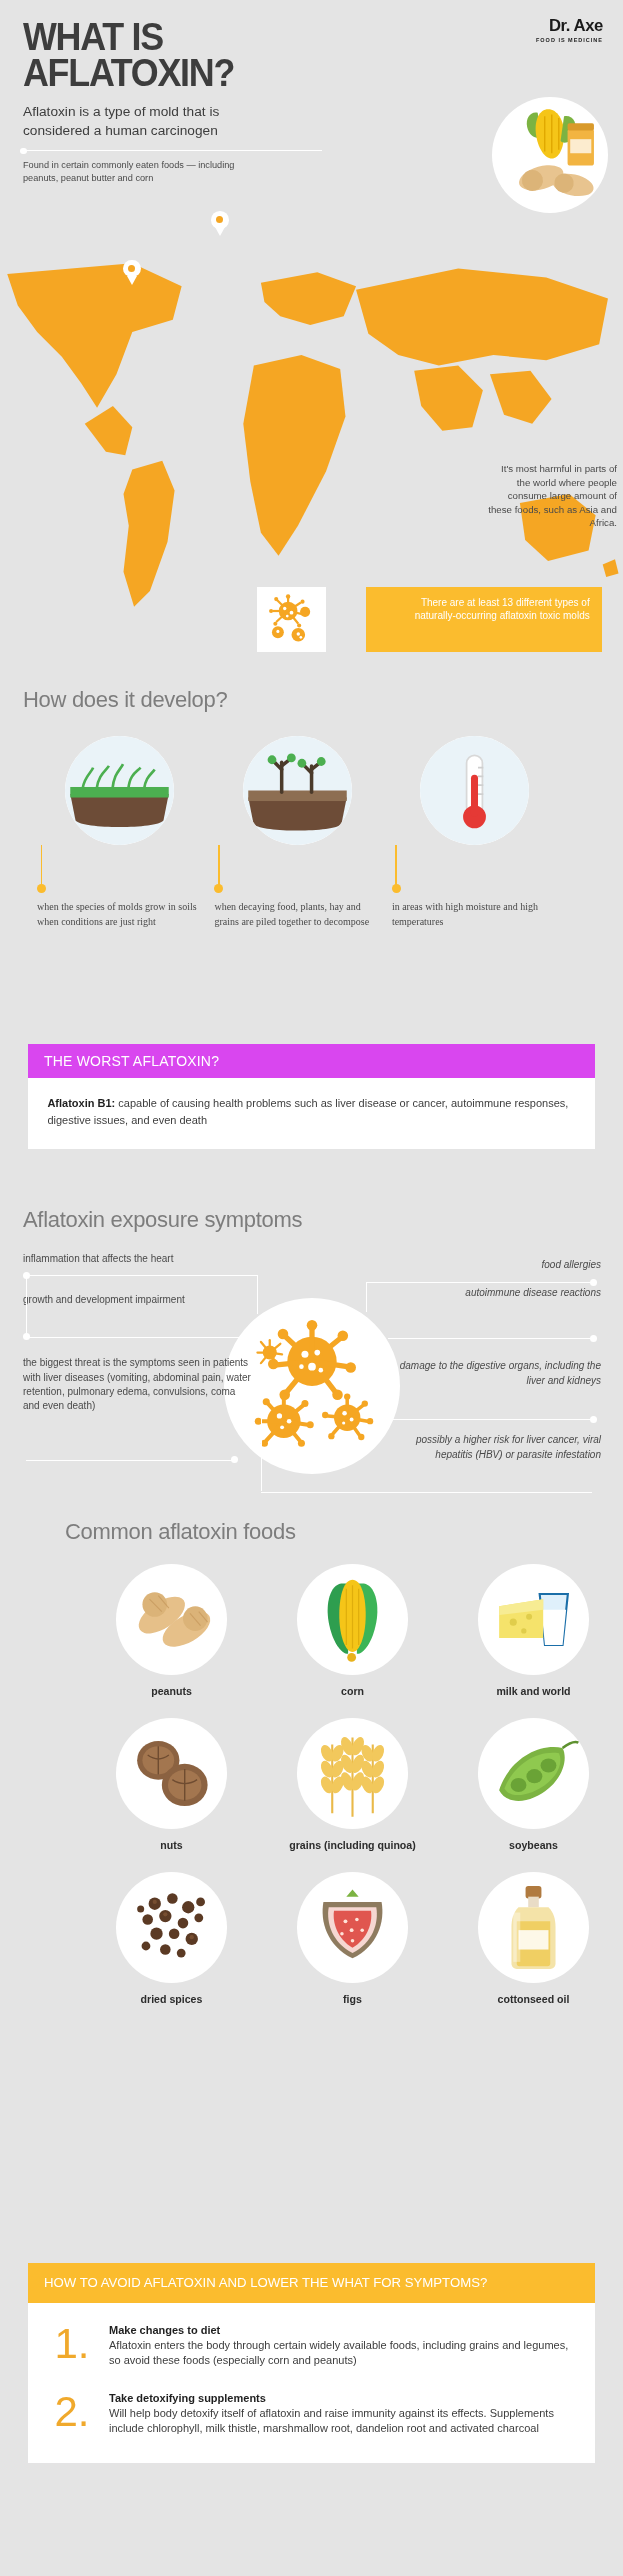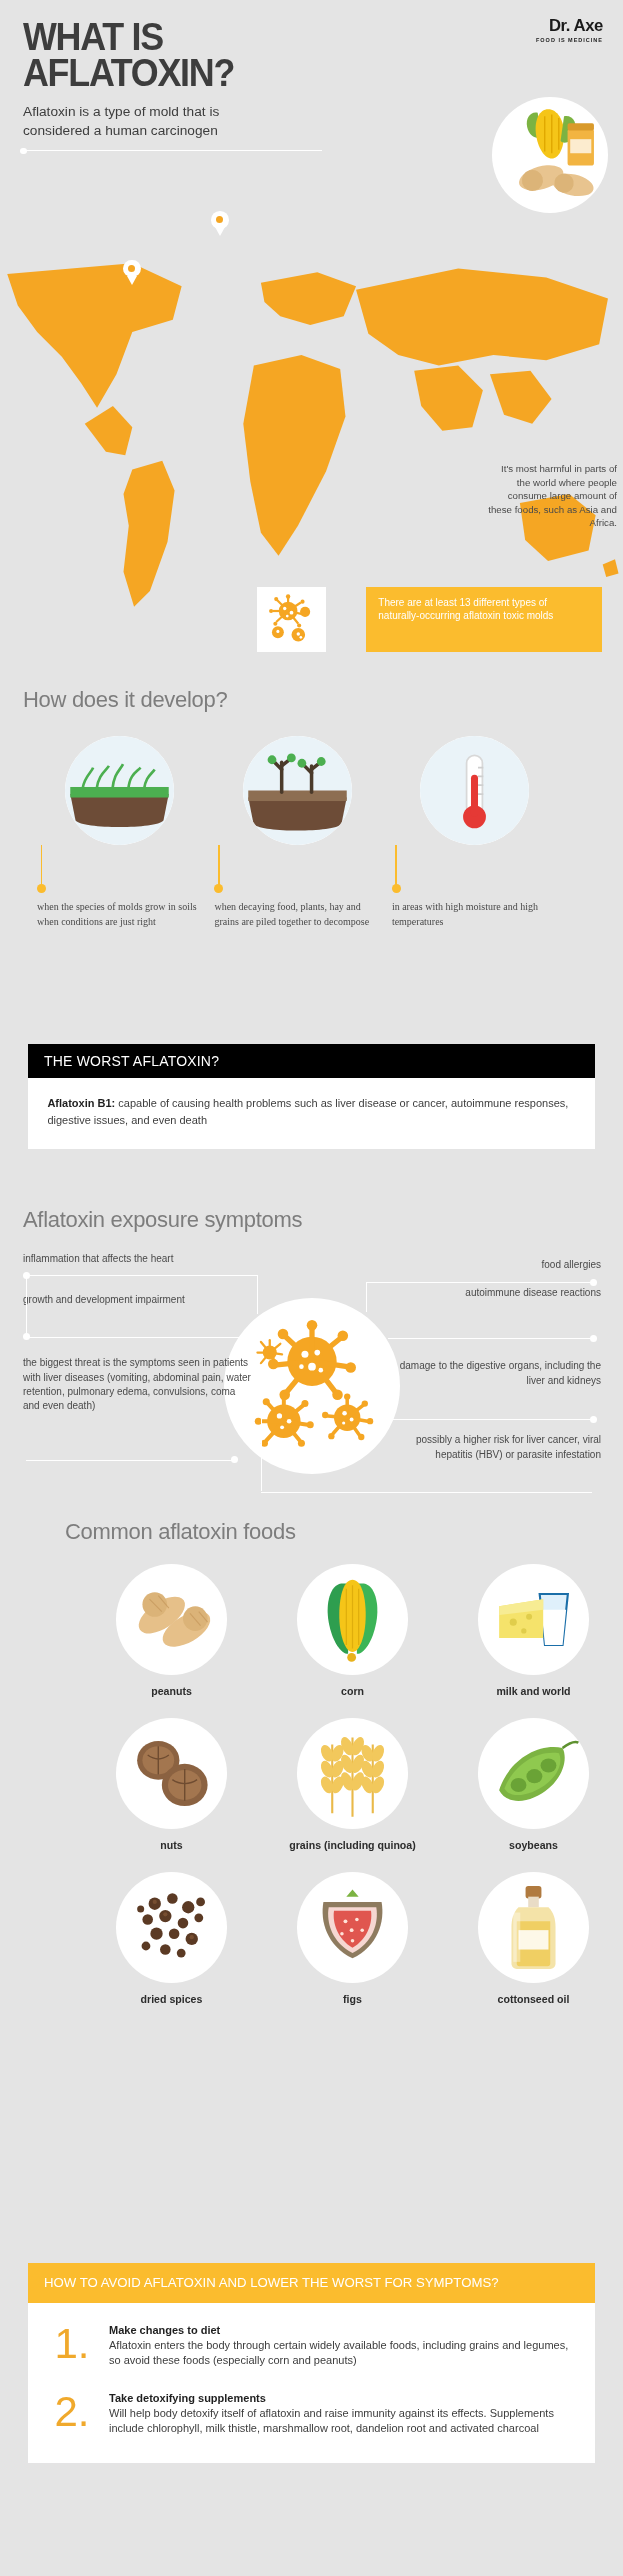--- a/index.html
+++ b/index.html
@@ -94,21 +94,21 @@
     position: absolute; left: 257px; top: 587px;
     width: 345px; height: 65px; display: flex;
   }
   .mold-banner .icon-box {
     width: 69px; background: #ffffff;
     display: flex; align-items: center; justify-content: center;
   }
   .mold-banner .text-box {
     flex: 1; background: #fbbc2e;
     color: #ffffff; font-size: 10px; line-height: 1.33;
-    text-align: left; padding: 8.8px 12.3px 0 12.3px; margin-left: 40px;
+    text-align: right; padding: 8.8px 12.3px 0 12.3px; margin-left: 40px;
   }
 
   
   .sec-heading {
     font-size: 22px; font-weight: normal; color: #7d7d7d;
     letter-spacing: -0.3px;
   }
 
   
   .develop { position: absolute; left: 0; top: 687px; width: 592px; }
@@ -120,40 +120,40 @@
     background: #ffffff; margin: 0 auto; overflow: hidden; position: relative;
   }
   .dev-cap { font-size: 10px; line-height: 1.45; color: #4a4a4a; margin-top: 7px; }
   .dev-line-wrap { position: relative; height: 48px; }
   .dev-vline { position: absolute; left: 3.5px; top: 0; width: 1.8px; height: 41px; background: #fbbc2e; }
   .dev-ball { position: absolute; left: 0; top: 39px; width: 8.8px; height: 8.8px; border-radius: 50%; background: #fbbc2e; }
 
   
   .worst { position: absolute; left: 28px; top: 1044px; width: 567px; }
   .worst-bar {
-    background: #000000; color: #ffffff;
+    background: #d946ef; color: #ffffff;
     font-size: 14px; letter-spacing: 0.2px;
     padding: 8.8px 16px;
   }
   .worst-body {
     background: #ffffff; padding: 17.6px 19.4px 21px 19.4px;
     font-size: 11px; line-height: 1.5; color: #3d3d3d;
   }
   .worst-body b { color: #1f1f1f; }
 
   
   .symptoms { position: absolute; left: 0; top: 1207px; width: 624px; }
   .symptoms .sec-heading { padding-left: 23px; }
   .sym-area { position: relative; height: 291px; margin-top: 19.4px; }
   .sym-circle {
     position: absolute; left: 224px; top: 46px;
     width: 176px; height: 176px; border-radius: 50%; background: #ffffff;
   }
   .sym-left { position: absolute; left: 23px; width: 229px; font-size: 10px; line-height: 1.42; color: #4a4a4a; }
-  .sym-right { position: absolute; right: 23px; width: 211px; text-align: right; font-size: 10px; line-height: 1.42; color: #4a4a4a; }
+  .sym-right { position: absolute; right: 23px; width: 211px; text-align: right; font-size: 10px; line-height: 1.42; color: #4a4a4a; font-style: italic; }
   .conn { position: absolute; height: 0.9px; background: #ffffff; }
   .conn-v { position: absolute; width: 0.9px; background: #ffffff; }
   .conn-dot { position: absolute; width: 7px; height: 7px; border-radius: 50%; background: #ffffff; }
 
   
   .foods { position: absolute; left: 0; top: 1519px; width: 624px; margin-left: 42px; }
   .foods .sec-heading { padding-left: 23px; }
   .food-grid { display: flex; flex-wrap: wrap; padding: 19.4px 39px 0 39px; }
   .food-cell { width: 181px; text-align: center; margin-bottom: 19.4px; }
   .food-circle {
@@ -196,20 +196,21 @@
       <div>AFLATOXIN?</div>
     </div>
 
     <div class="subtitle">Aflatoxin is a type of mold that is considered a human carcinogen</div>
 
     <div class="rule-wrap">
       <div class="rule"></div>
       <div class="rule-dot"></div>
     </div>
 
+    <div class="lede">Found in certain commonly eaten foods — including peanuts, peanut butter and corn</div>
   </div>
 
   <div class="hero-circle">
     <svg viewBox="0 0 132 132" width="116" height="116" aria-hidden="true">
 
       <g>
         <path d="M52 18 C44 16 38 24 40 34 C42 44 50 48 56 46 Z" fill="#7cb342"></path>
         <path d="M64 14 C54 14 48 26 50 42 C52 58 60 70 68 70 C76 70 82 58 82 42 C82 26 74 14 64 14 Z" fill="#f5c518"></path>
         <path d="M60 22 L60 62 M68 20 L68 64 M76 24 L76 60" stroke="#e0a800" stroke-width="1.6" fill="none"></path>
         <path d="M82 22 C92 20 98 30 94 42 C90 52 82 54 78 50 Z" fill="#7cb342"></path>
@@ -698,21 +699,21 @@
             <rect x="40" y="46" width="8" height="56" fill="#ffffff" opacity="0.35"></rect>
           </svg>
         </div>
         <div class="food-label">cottonseed oil</div>
       </div>
 
     </div>
   </div>
 
   <div class="avoid">
-    <div class="avoid-bar">HOW TO AVOID AFLATOXIN AND LOWER THE WORST FOR SYMPTOMS?</div>
+    <div class="avoid-bar">HOW TO AVOID AFLATOXIN AND LOWER THE WHAT FOR SYMPTOMS?</div>
     <div class="avoid-body">
 
       <div class="tip">
         <div class="tip-num">1.</div>
         <div class="tip-txt">
           <div class="tip-title">Make changes to diet</div>
           <div class="tip-body">Aflatoxin enters the body through certain widely available foods, including grains and legumes, so avoid these foods (especially corn and peanuts)</div>
         </div>
       </div>
 

